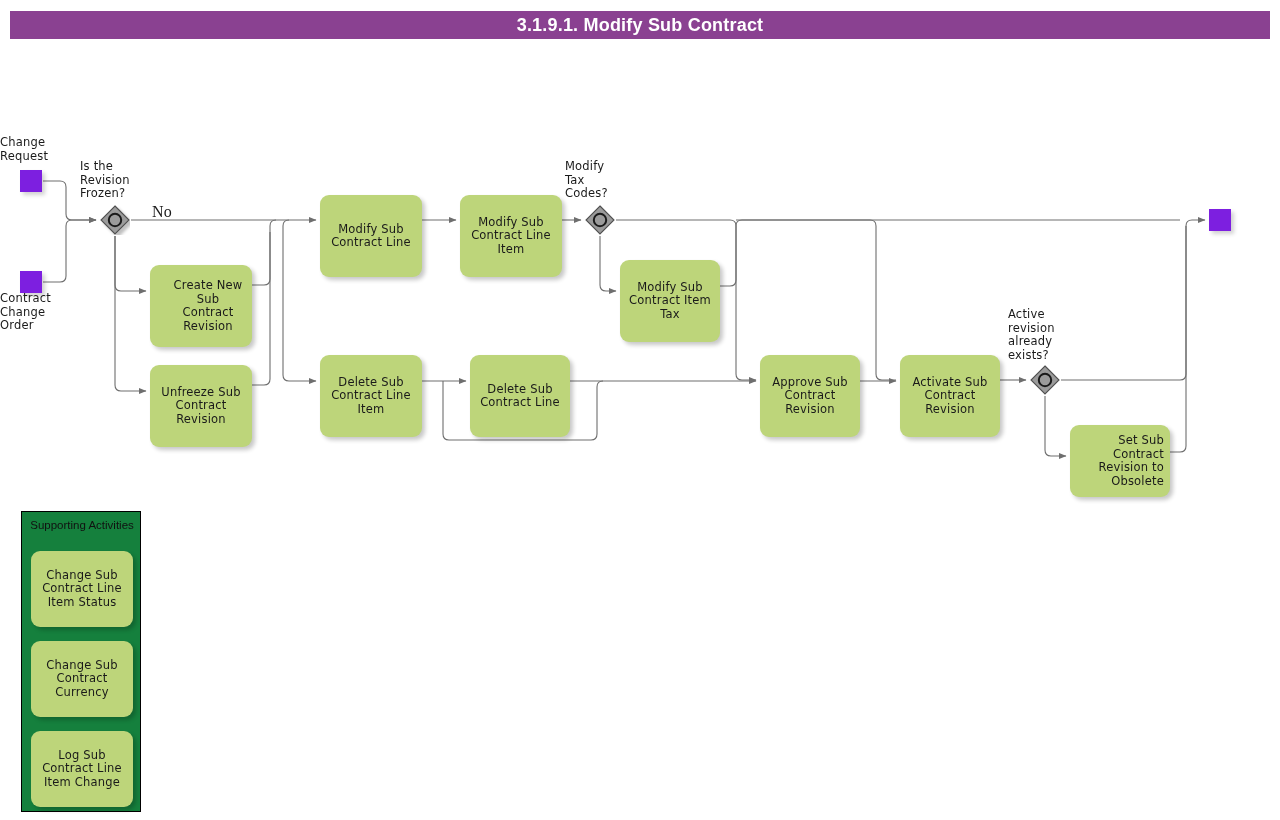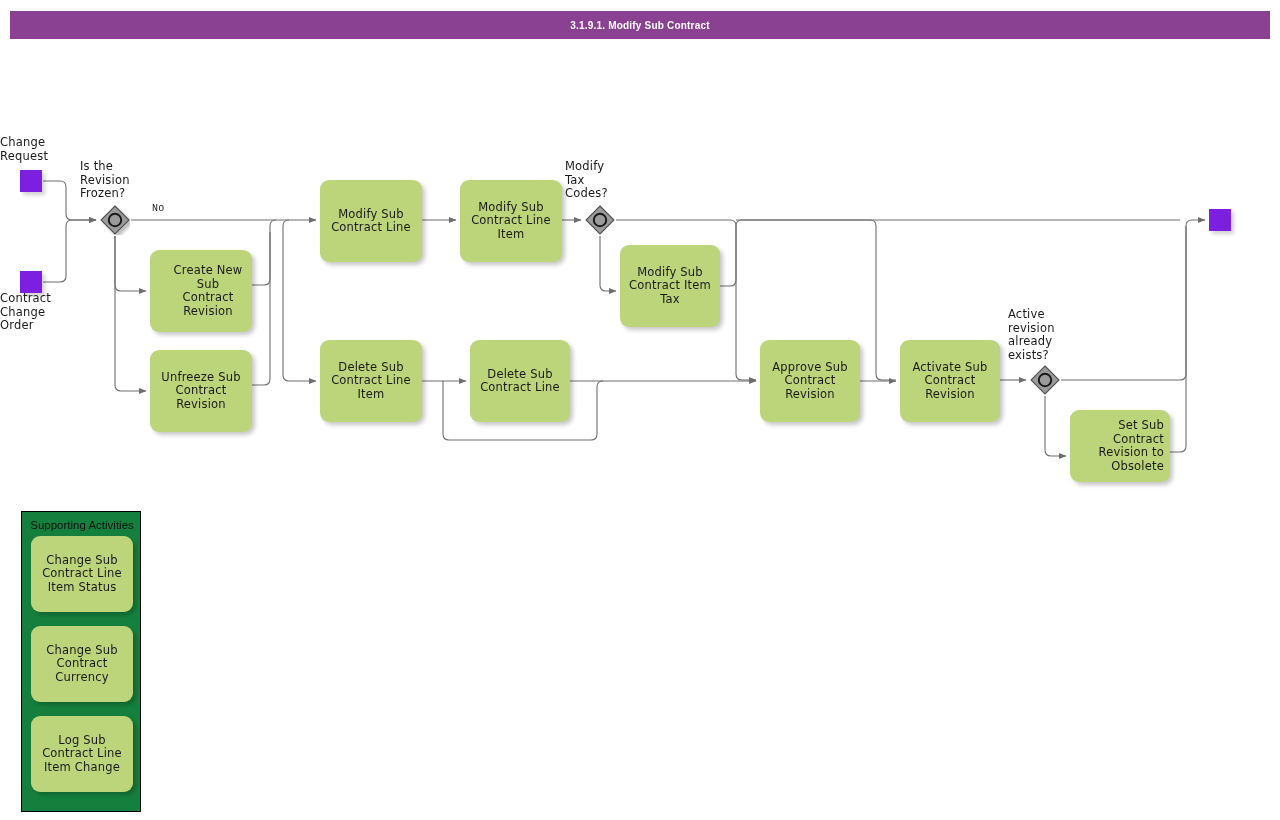--- a/index.html
+++ b/index.html
@@ -23,21 +23,21 @@
   .title-bar {
     position: absolute;
     left: 10px;
     top: 11px;
     width: 1260px;
     height: 28px;
     background: #8A4191;
     color: #ffffff;
     font-family: "Liberation Sans", sans-serif;
     font-weight: bold;
-    font-size: 10px;
+    font-size: 18px;
     display: flex;
     align-items: center;
     justify-content: center;
     letter-spacing: 0.2px;
   }
   
   .task {
     position: absolute;
     background: #BDD57A;
     border-radius: 9px;
@@ -46,20 +46,21 @@
     align-items: center;
     justify-content: center;
     text-align: center;
     font-family: "DejaVu Sans", sans-serif;
     font-size: 11.5px;
     line-height: 13.5px;
     color: #1a1a1a;
     padding: 0 6px;
     box-sizing: border-box;
     letter-spacing: 0.2px;
+    margin-top: 15px;
   }
   
   .event {
     position: absolute;
     width: 22px;
     height: 22px;
     background: #7D1FE0;
     box-shadow: 3px 3px 4px rgba(0,0,0,0.18);
   }
   
@@ -74,22 +75,22 @@
     font-family: "DejaVu Sans", sans-serif;
     font-size: 11.5px;
     line-height: 13.5px;
     color: #1a1a1a;
     text-align: left;
     letter-spacing: 0.2px;
     white-space: pre-line;
   }
   .edge-label {
     position: absolute;
-    font-family: Liberation Mono, monospace;
-    font-size: 10px;
+    font-family: Liberation Serif, serif;
+    font-size: 16px;
     color: #1a1a1a;
     letter-spacing: 0.2px;
   }
   
   .support-panel {
     position: absolute;
     left: 21px;
     top: 511px;
     width: 120px;
     height: 301px;

